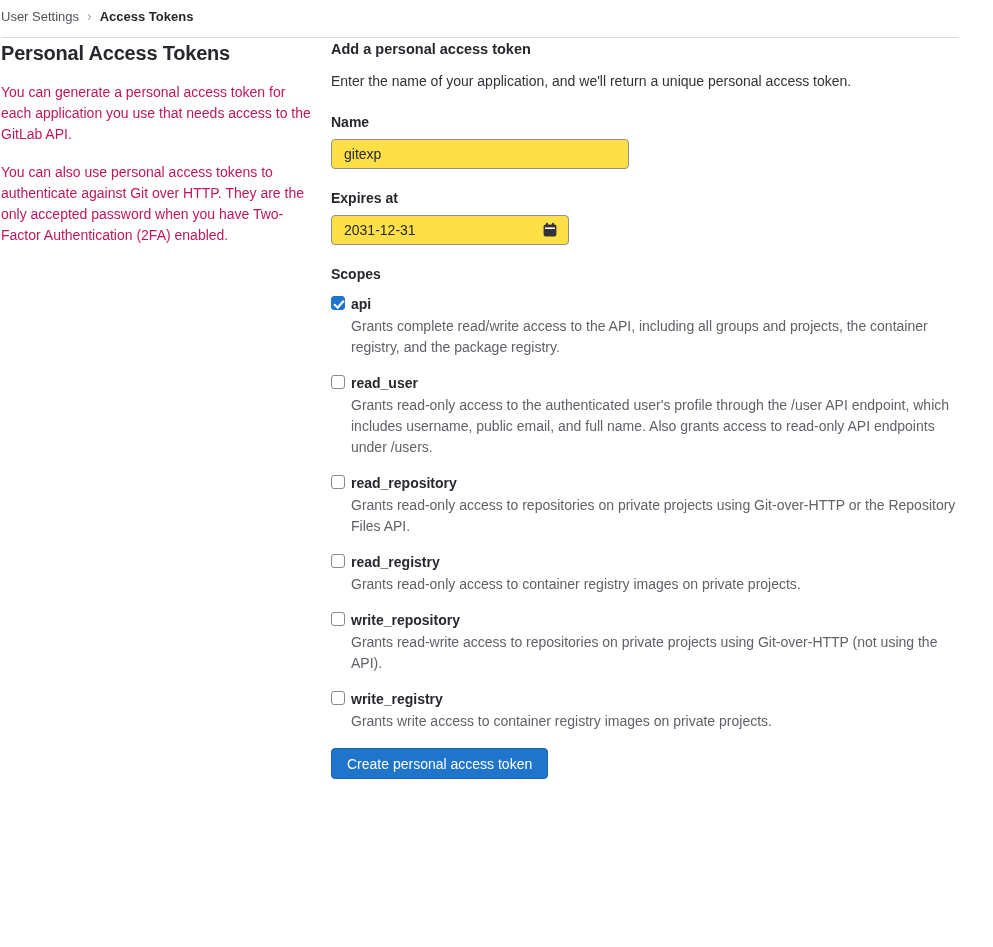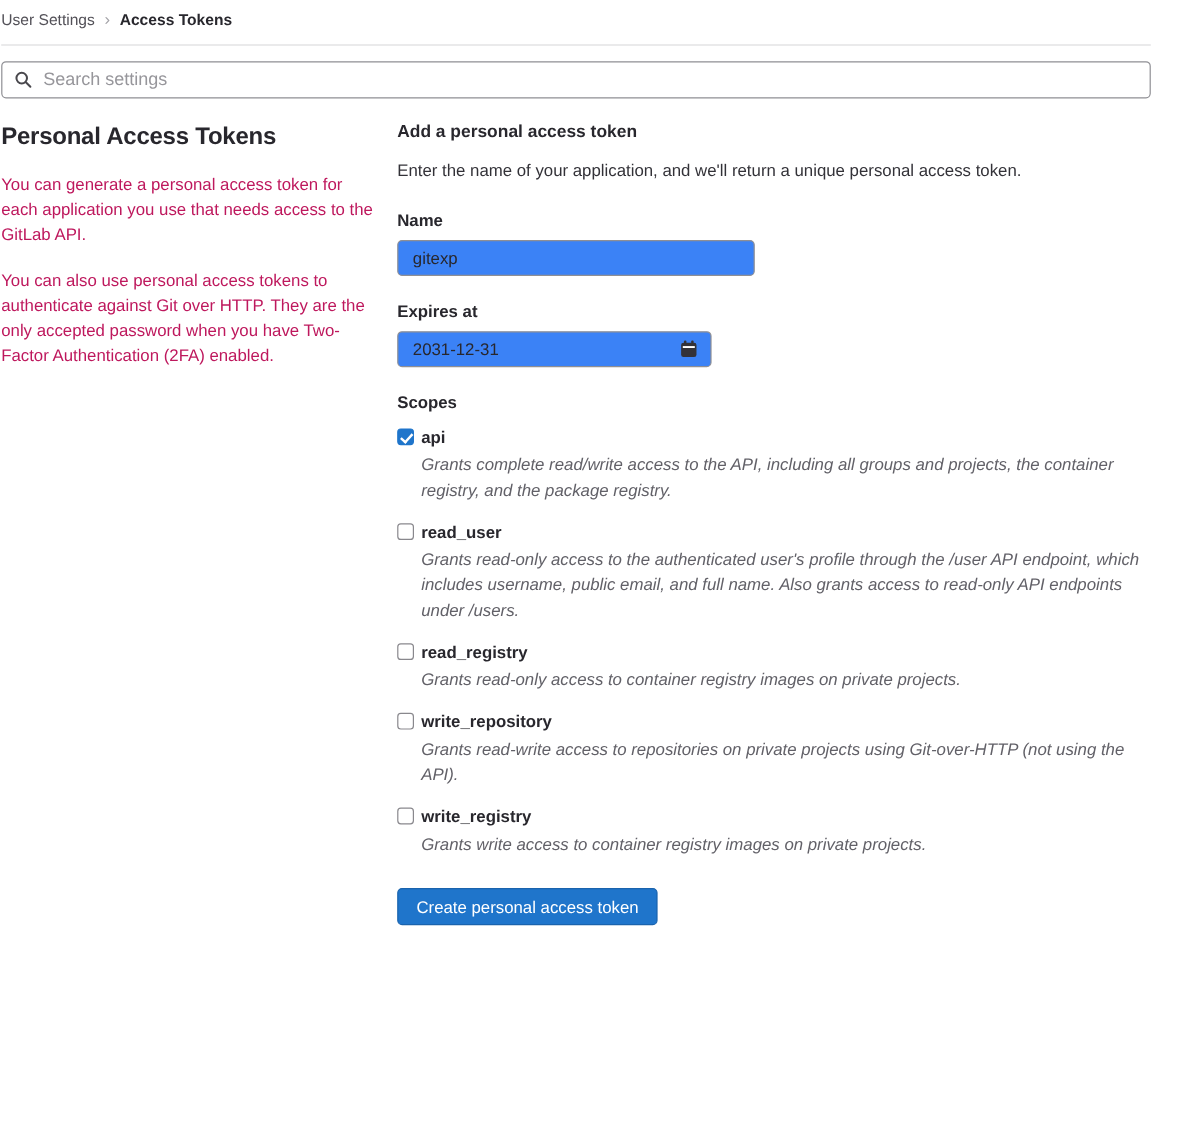--- a/index.html
+++ b/index.html
@@ -98,24 +98,24 @@
   }
   .text-input {
     height: 30px;
     border: 1px solid #8f8f94;
     border-radius: 4px;
     padding: 0 12px;
     font-size: 14px;
     font-family: inherit;
     color: #28272d;
     outline: none;
-    background: #3b82f6;
+    background: #fde047;
   }
   .name-input { width: 298px; margin-bottom: 21px; display: block; }
-  .date-wrap { position: relative; width: 262px; margin-bottom: 21px; }
+  .date-wrap { position: relative; width: 238px; margin-bottom: 21px; }
   .date-input { width: 100%; padding-right: 36px; }
   .calendar-icon {
     position: absolute;
     right: 11px;
     top: 7px;
     cursor: pointer;
   }
   .scopes-label { margin-bottom: 13px; }
 
   
@@ -159,25 +159,23 @@
     color: #28272d;
     line-height: 16px;
     cursor: pointer;
     display: inline-block;
   }
   .scope-desc {
     font-size: 14px;
     line-height: 21px;
     color: #626168;
     margin-top: 3px;
-    font-style: italic;
   }
 
   .submit-btn {
-    margin-top: 10px;
     height: 31px;
     padding: 0 15px;
     background: #1f75cb;
     color: #ffffff;
     border: 1px solid #1a63ad;
     border-radius: 4px;
     font-size: 14px;
     font-family: inherit;
     cursor: pointer;
   }
@@ -189,27 +187,20 @@
   <div class="container">
 
     <nav class="breadcrumb">
       <span class="crumb">User Settings</span>
       <span class="crumb-sep">›</span>
       <span class="crumb current">Access Tokens</span>
     </nav>
 
     <hr class="divider">
 
-    <div class="search-wrap">
-      <svg class="search-icon" width="15" height="15" viewBox="0 0 16 16">
-        <circle cx="6.5" cy="6.5" r="4.7" fill="none" stroke="#49484d" stroke-width="1.8"></circle>
-        <line x1="10.2" y1="10.2" x2="14.2" y2="14.2" stroke="#49484d" stroke-width="1.8" stroke-linecap="round"></line>
-      </svg>
-      <input class="search-input" type="text" placeholder="Search settings" style="">
-    </div>
 
     <div class="columns">
       <aside class="left-col">
         <h2>Personal Access Tokens</h2>
         <p>You can generate a personal access token for each application you use that needs access to the GitLab API.</p>
         <p>You can also use personal access tokens to authenticate against Git over HTTP. They are the only accepted password when you have Two-Factor Authentication (2FA) enabled.</p>
       </aside>
 
       <main class="right-col">
         <h3 class="form-title">Add a personal access token</h3>
@@ -237,20 +228,25 @@
           <div class="scope-desc">Grants complete read/write access to the API, including all groups and projects, the container registry, and the package registry.</div>
         </div>
 
         <div class="scope">
           <input type="checkbox" class="scope-cb" style="">
           <label class="scope-name">read_user</label>
           <div class="scope-desc">Grants read-only access to the authenticated user's profile through the /user API endpoint, which includes username, public email, and full name. Also grants access to read-only API endpoints under /users.</div>
         </div>
 
 
+        <div class="scope">
+          <input type="checkbox" class="scope-cb" style="">
+          <label class="scope-name">read_repository</label>
+          <div class="scope-desc">Grants read-only access to repositories on private projects using Git-over-HTTP or the Repository Files API.</div>
+        </div>
 
         <div class="scope">
           <input type="checkbox" class="scope-cb" style="">
           <label class="scope-name">read_registry</label>
           <div class="scope-desc">Grants read-only access to container registry images on private projects.</div>
         </div>
 
         <div class="scope">
           <input type="checkbox" class="scope-cb" style="">
           <label class="scope-name">write_repository</label>

